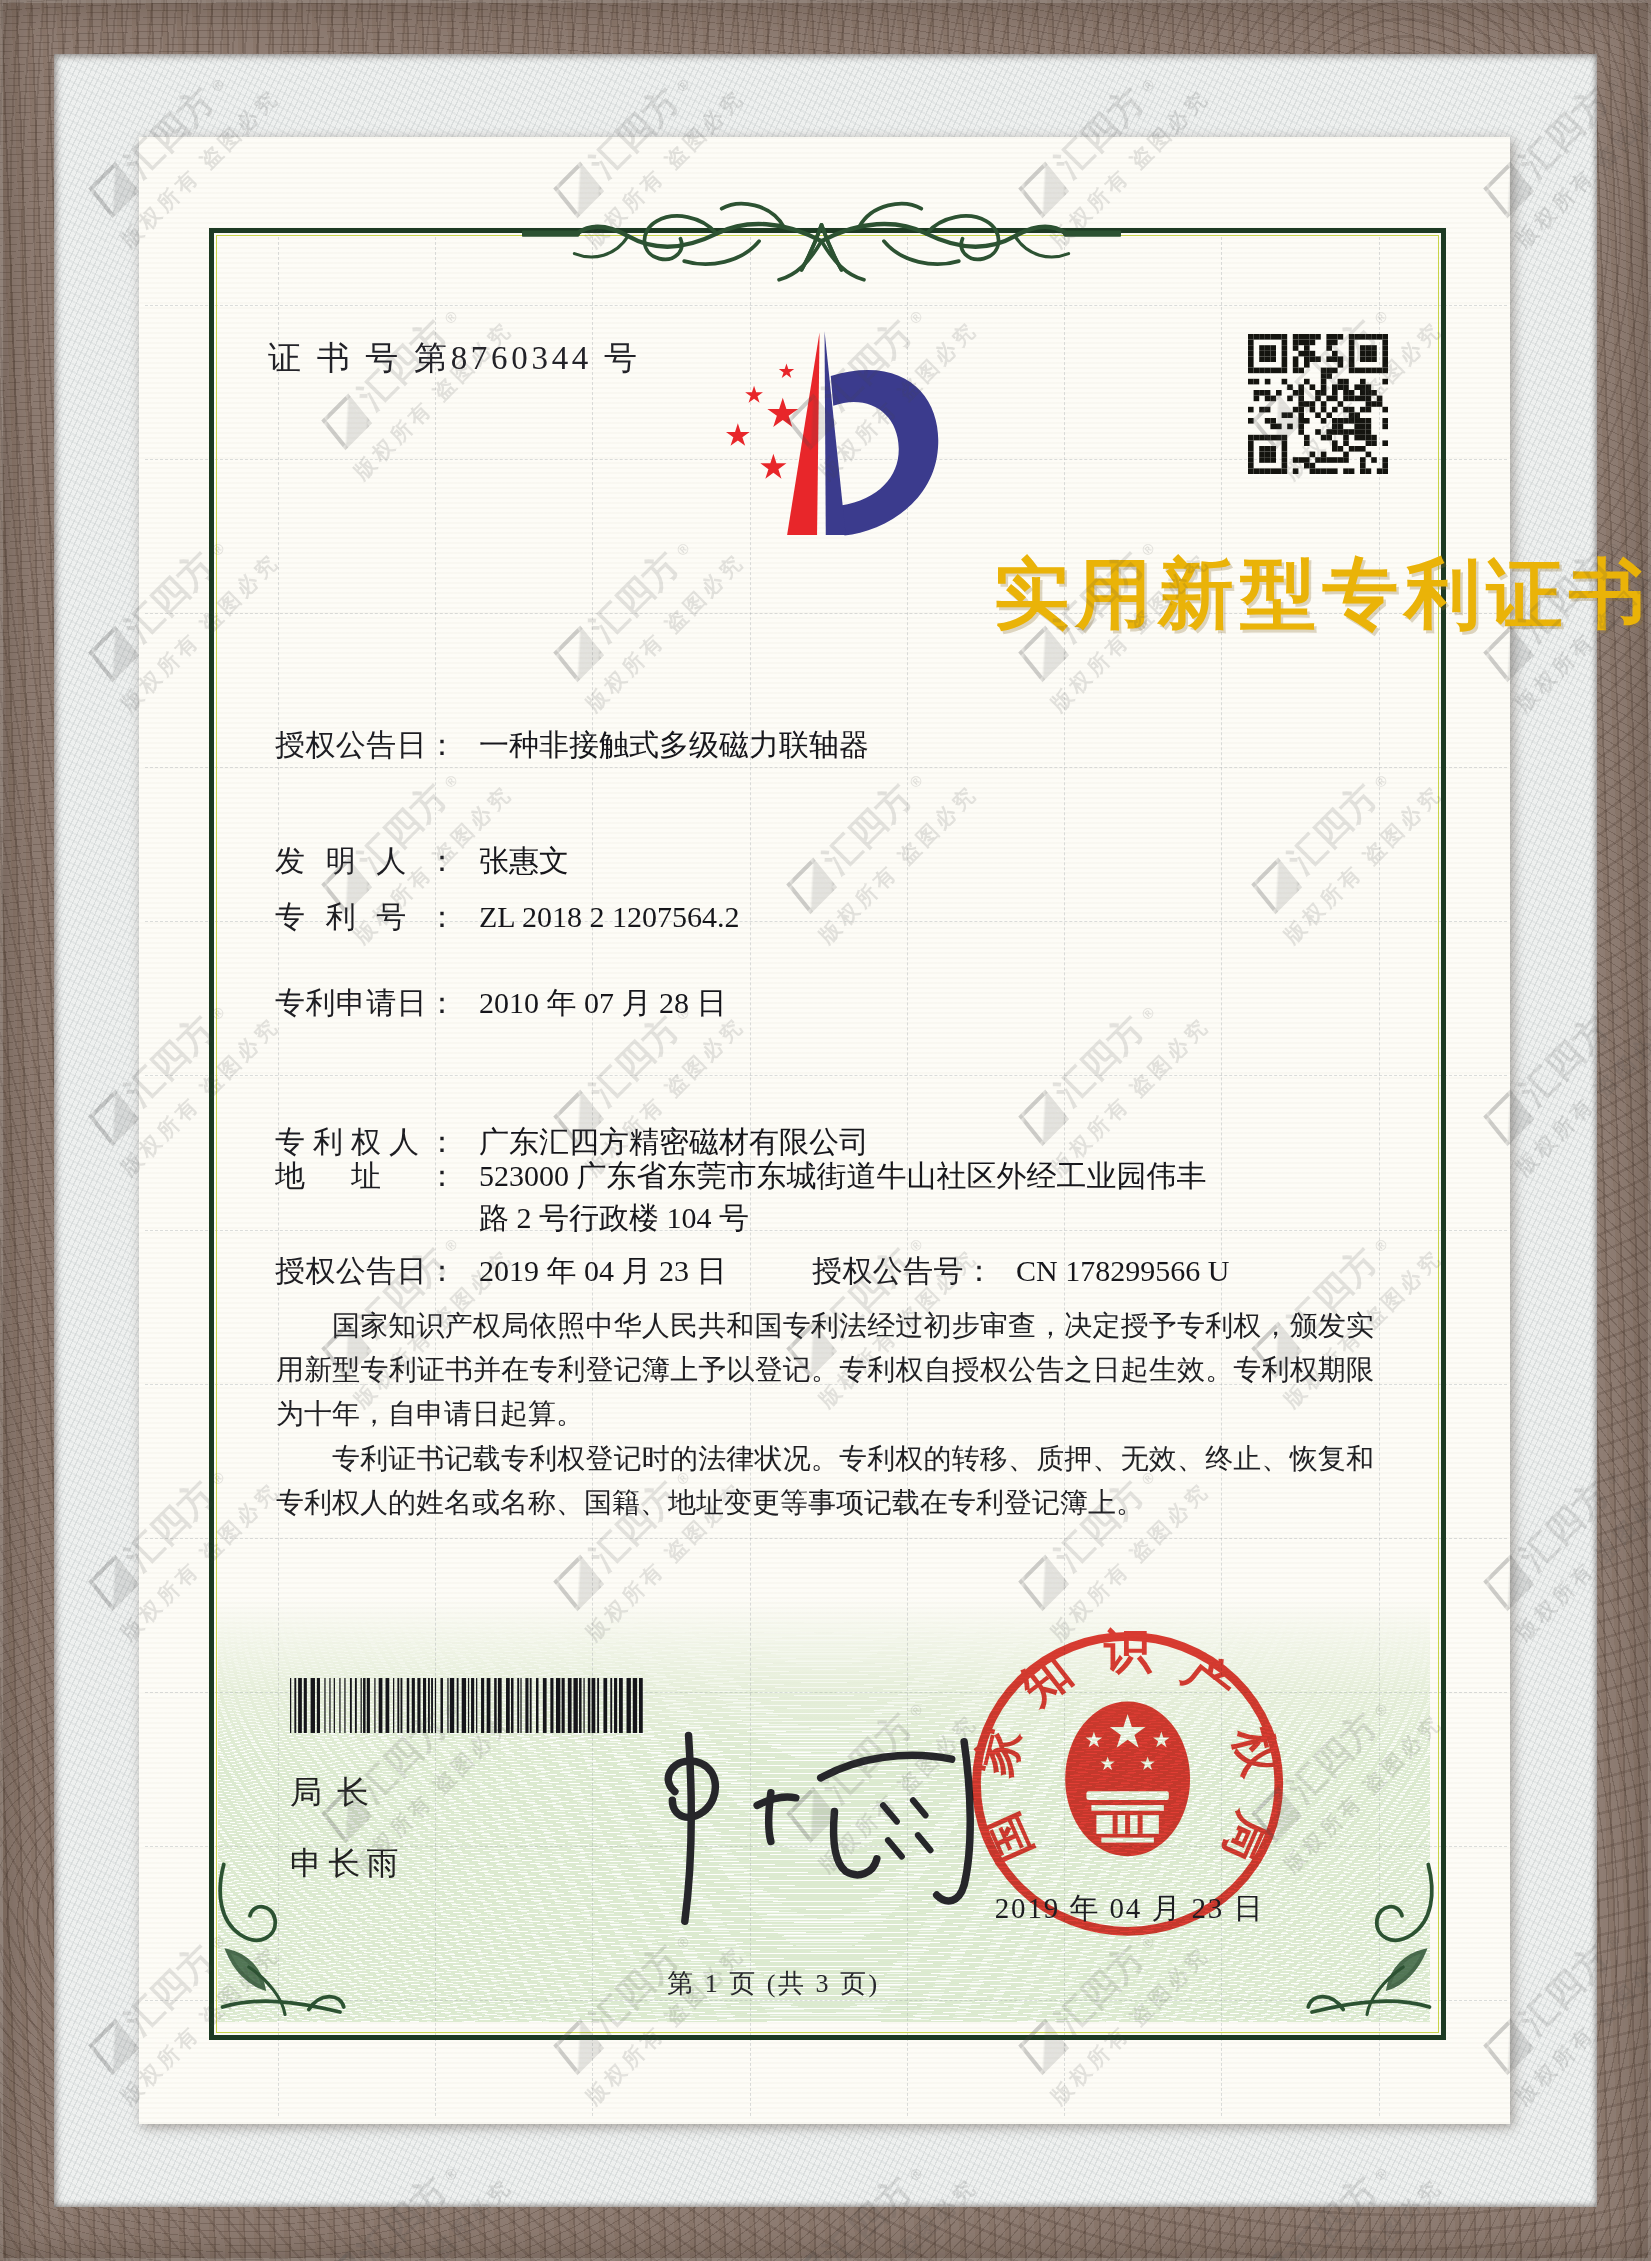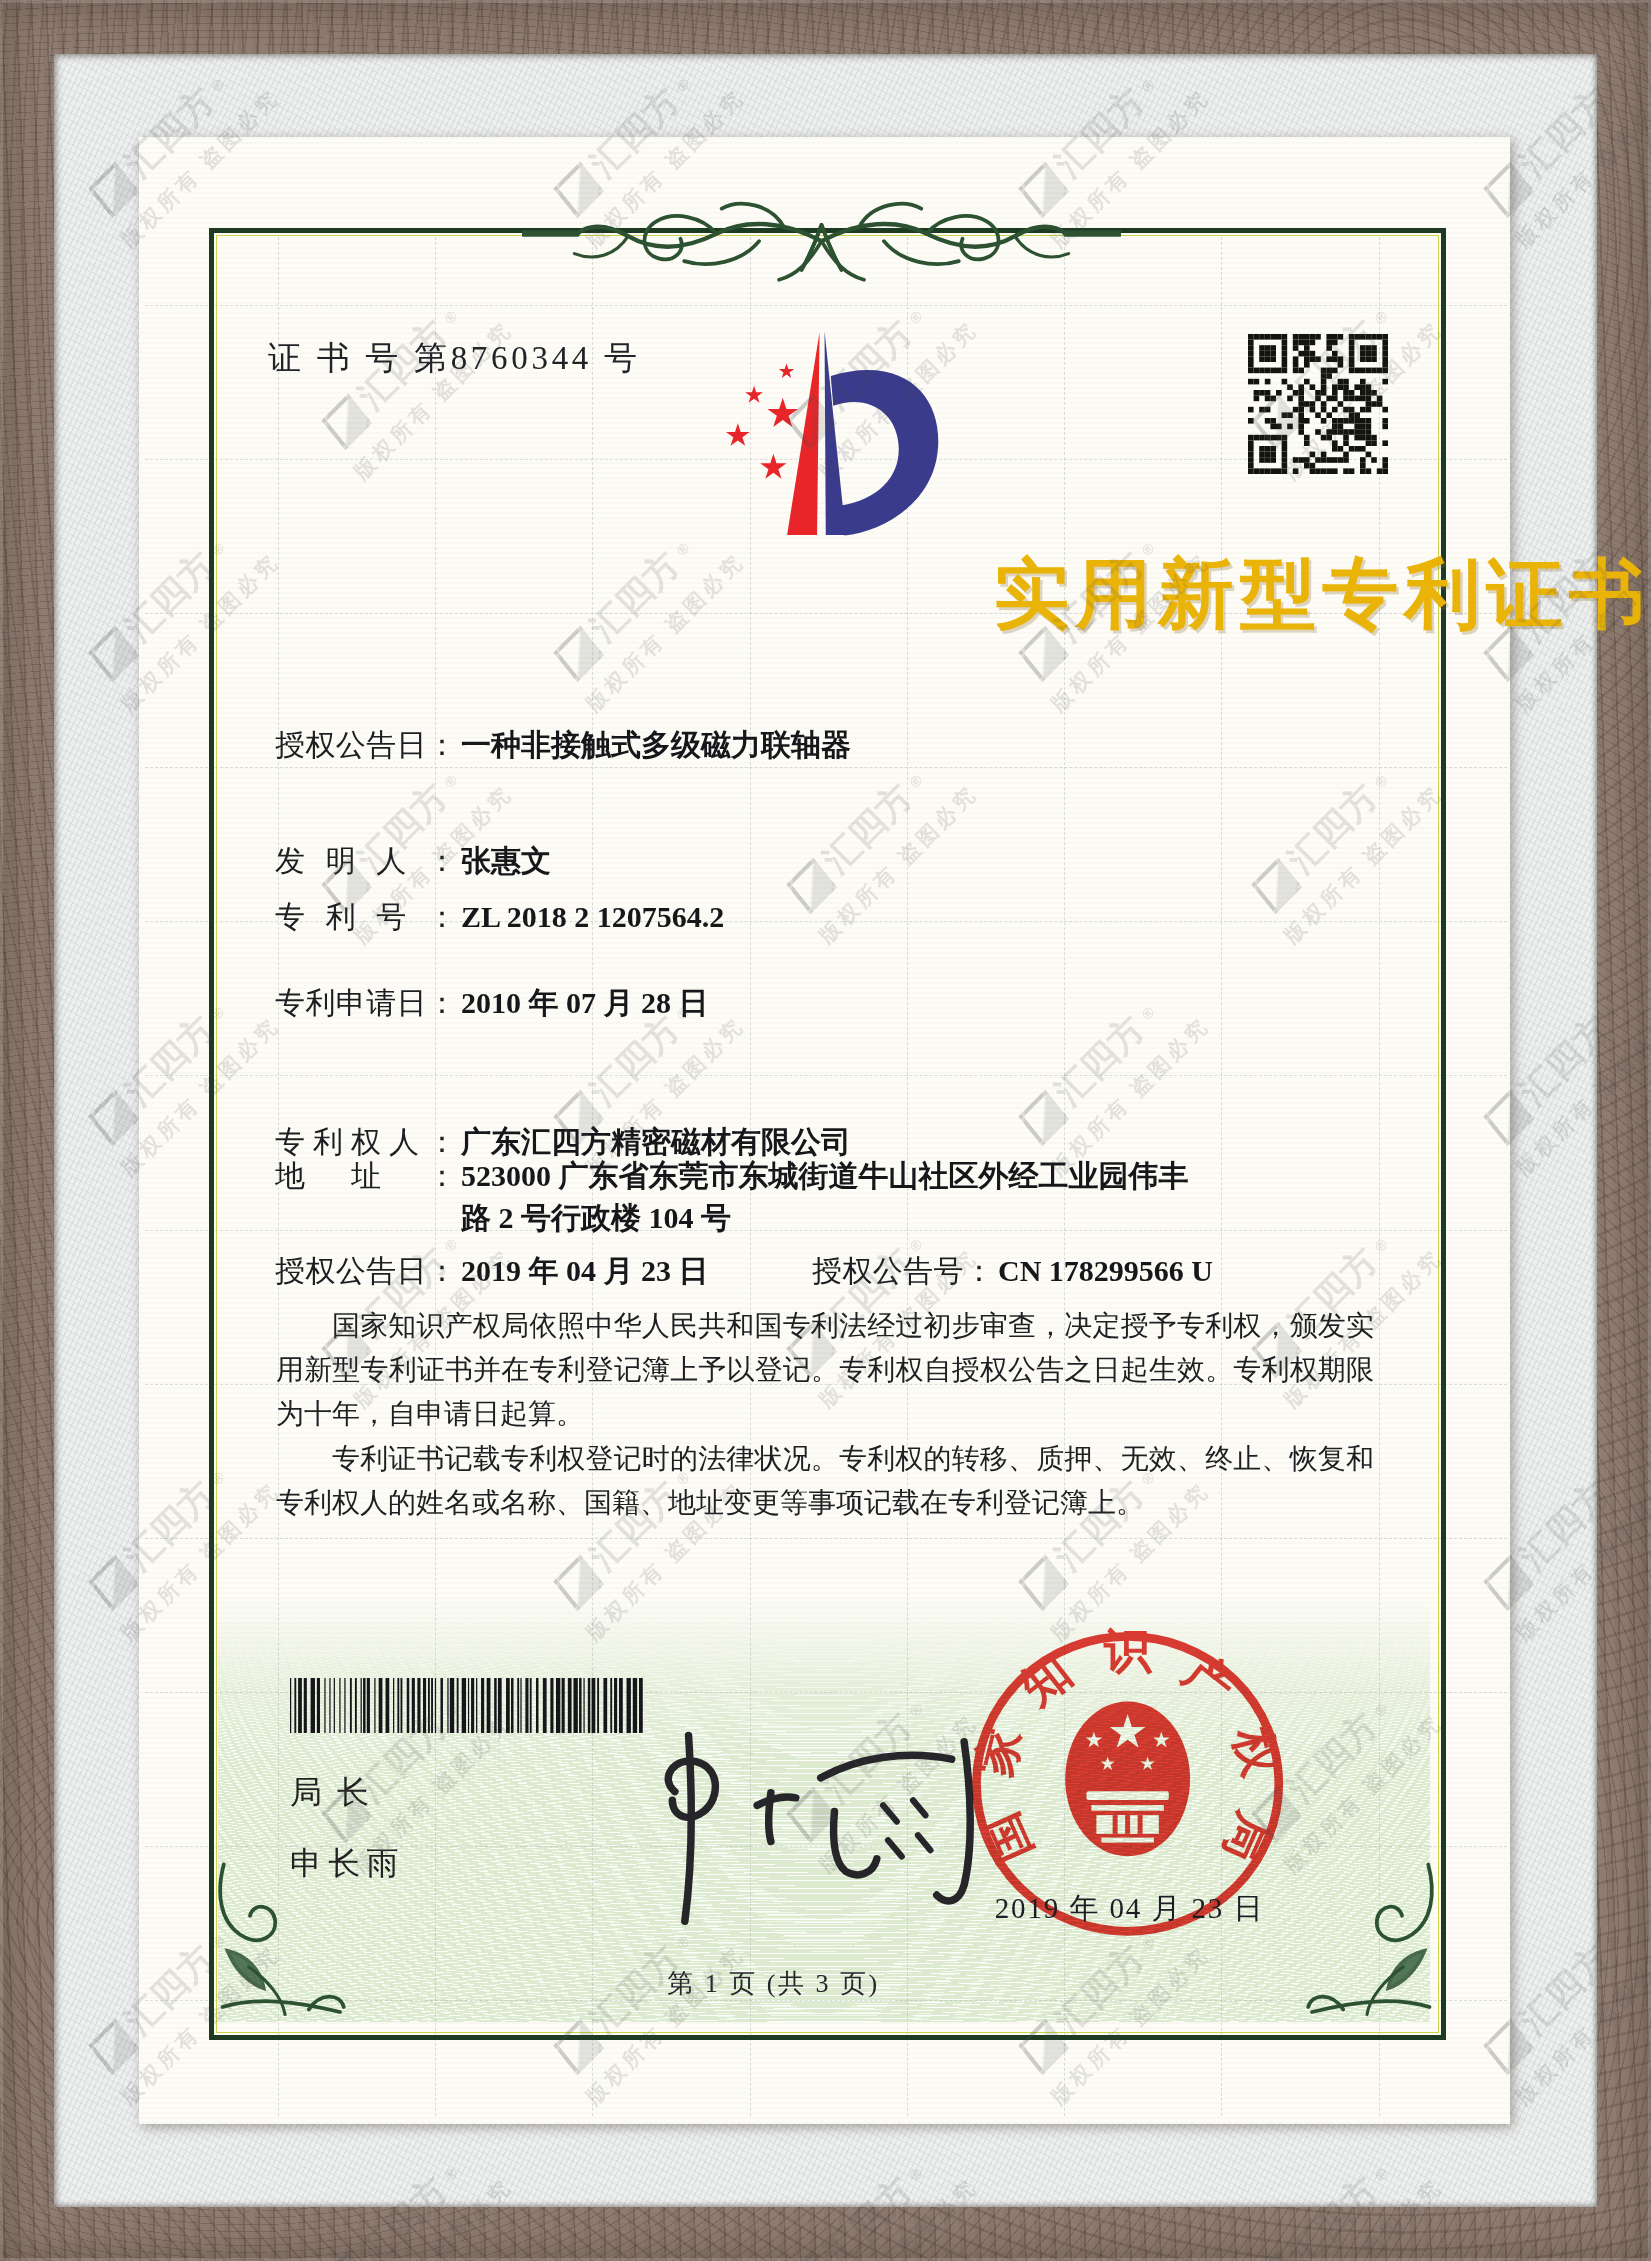--- a/index.html
+++ b/index.html
@@ -53,21 +53,21 @@
   .cert-no{position:absolute;left:268px;top:336px;font-size:33px;letter-spacing:3.7px;color:#222228;}
   .logo{position:absolute;left:712px;top:326px;width:250px;height:217px;}
   .qr{position:absolute;left:1248px;top:334px;width:140px;height:140px;}
 
   .title{position:absolute;left:0;right:0;top:544px;text-align:right;font-size:76px;font-weight:bold;
          letter-spacing:6.2px;color:#eab308;text-shadow:2.5px 3.1px 0 rgba(140,110,50,.28);}
 
   
   .frow{position:absolute;left:275px;width:1111px;font-size:30px;line-height:41px;}
   .flabel{display:inline-block;width:182px;text-align:justify;text-align-last:justify;vertical-align:top;color:#1d1d22;}
-  .fvalue{display:inline-block;margin-left:4px;vertical-align:top;color:#16161b;font-weight:bold;}
+  .fvalue{display:inline-block;margin-left:22px;vertical-align:top;color:#16161b;}
   .grant-pair{position:absolute;top:0;white-space:nowrap;}
 
   .body-p{position:absolute;left:276px;width:1098px;font-size:28px;line-height:44px;text-align:justify;
           text-indent:2em;color:#1f1f23;}
 
   .barcode{position:absolute;left:290px;top:1678px;}
   .director-label{position:absolute;left:290px;top:1771px;font-size:32px;letter-spacing:15px;color:#222;}
   .director-name{position:absolute;left:290px;top:1842px;font-size:32px;letter-spacing:6.2px;color:#222;}
   .signature{position:absolute;left:615px;top:1718px;}
 

